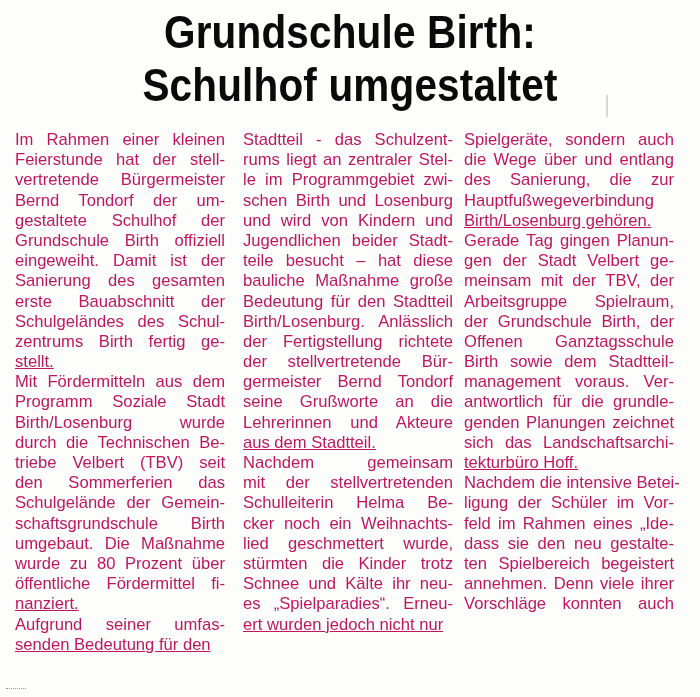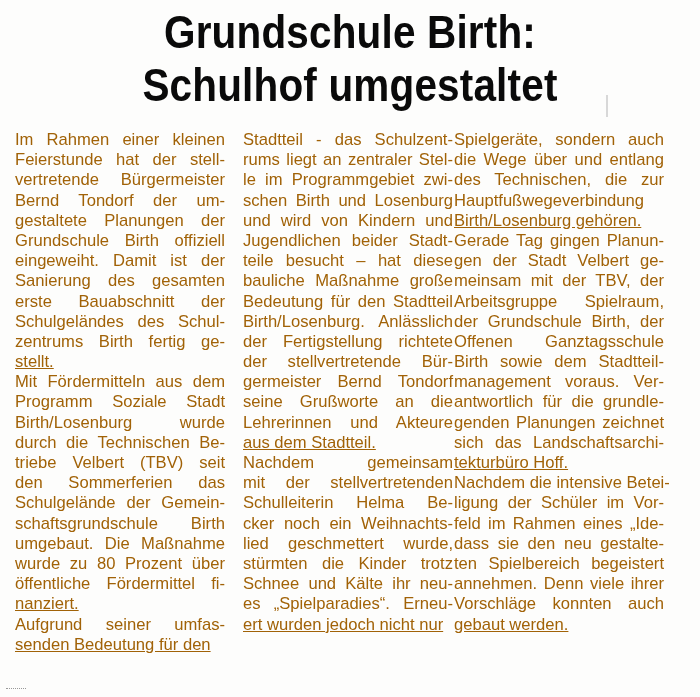--- a/index.html
+++ b/index.html
@@ -34,25 +34,25 @@
     display: block;
     white-space: nowrap;
   }
   .column {
     position: absolute;
     top: 130px;
     width: 210px;
     font-family: "Liberation Sans", sans-serif;
     font-size: 16.6px;
     line-height: 20.2px;
-    color: #a16207;
+    color: #be185d;
   }
   .col-1 { left: 15px; }
   .col-2 { left: 243px; }
-  .col-3 { left: 454px; }
+  .col-3 { left: 464px; }
   .line {
     display: block;
     white-space: nowrap;
     text-align: justify;
     text-align-last: justify;
     height: 20.2px;
     overflow: visible;
   }
   .line.last {
     text-align-last: left;
@@ -83,21 +83,21 @@
   <span class="headline-line">Schulhof umgestaltet</span>
 </div>
 
 <div class="edge-mark"></div>
 
 <div class="column col-1">
     <span class="line">Im Rahmen einer kleinen</span>
     <span class="line">Feierstunde hat der stell-</span>
     <span class="line">vertretende Bürgermeister</span>
     <span class="line">Bernd Tondorf der um-</span>
-    <span class="line">gestaltete Planungen der</span>
+    <span class="line">gestaltete Schulhof der</span>
     <span class="line">Grundschule Birth offiziell</span>
     <span class="line">eingeweiht. Damit ist der</span>
     <span class="line">Sanierung des gesamten</span>
     <span class="line">erste Bauabschnitt der</span>
     <span class="line">Schulgeländes des Schul-</span>
     <span class="line">zentrums Birth fertig ge-</span>
     <span class="line last">stellt.</span>
     <span class="line">Mit Fördermitteln aus dem</span>
     <span class="line">Programm Soziale Stadt</span>
     <span class="line">Birth/Losenburg wurde</span>
@@ -136,21 +136,21 @@
     <span class="line">cker noch ein Weihnachts-</span>
     <span class="line">lied geschmettert wurde,</span>
     <span class="line">stürmten die Kinder trotz</span>
     <span class="line">Schnee und Kälte ihr neu-</span>
     <span class="line">es „Spielparadies“. Erneu-</span>
     <span class="line last">ert wurden jedoch nicht nur</span>
   </div>
 <div class="column col-3">
     <span class="line">Spielgeräte, sondern auch</span>
     <span class="line">die Wege über und entlang</span>
-    <span class="line">des Technischen, die zur</span>
+    <span class="line">des Sanierung, die zur</span>
     <span class="line">Hauptfußwegeverbindung</span>
     <span class="line last">Birth/Losenburg gehören.</span>
     <span class="line">Gerade Tag gingen Planun-</span>
     <span class="line">gen der Stadt Velbert ge-</span>
     <span class="line">meinsam mit der TBV, der</span>
     <span class="line">Arbeitsgruppe Spielraum,</span>
     <span class="line">der Grundschule Birth, der</span>
     <span class="line">Offenen Ganztagsschule</span>
     <span class="line">Birth sowie dem Stadtteil-</span>
     <span class="line">management voraus. Ver-</span>
@@ -158,16 +158,15 @@
     <span class="line">genden Planungen zeichnet</span>
     <span class="line">sich das Landschaftsarchi-</span>
     <span class="line last">tekturbüro Hoff.</span>
     <span class="line">Nachdem die intensive Betei-</span>
     <span class="line">ligung der Schüler im Vor-</span>
     <span class="line">feld im Rahmen eines „Ide-</span>
     <span class="line">dass sie den neu gestalte-</span>
     <span class="line">ten Spielbereich begeistert</span>
     <span class="line">annehmen. Denn viele ihrer</span>
     <span class="line">Vorschläge konnten auch</span>
-    <span class="line last">gebaut werden.</span>
   </div>
 
 <div class="speck"></div>
 
 </body></html>

